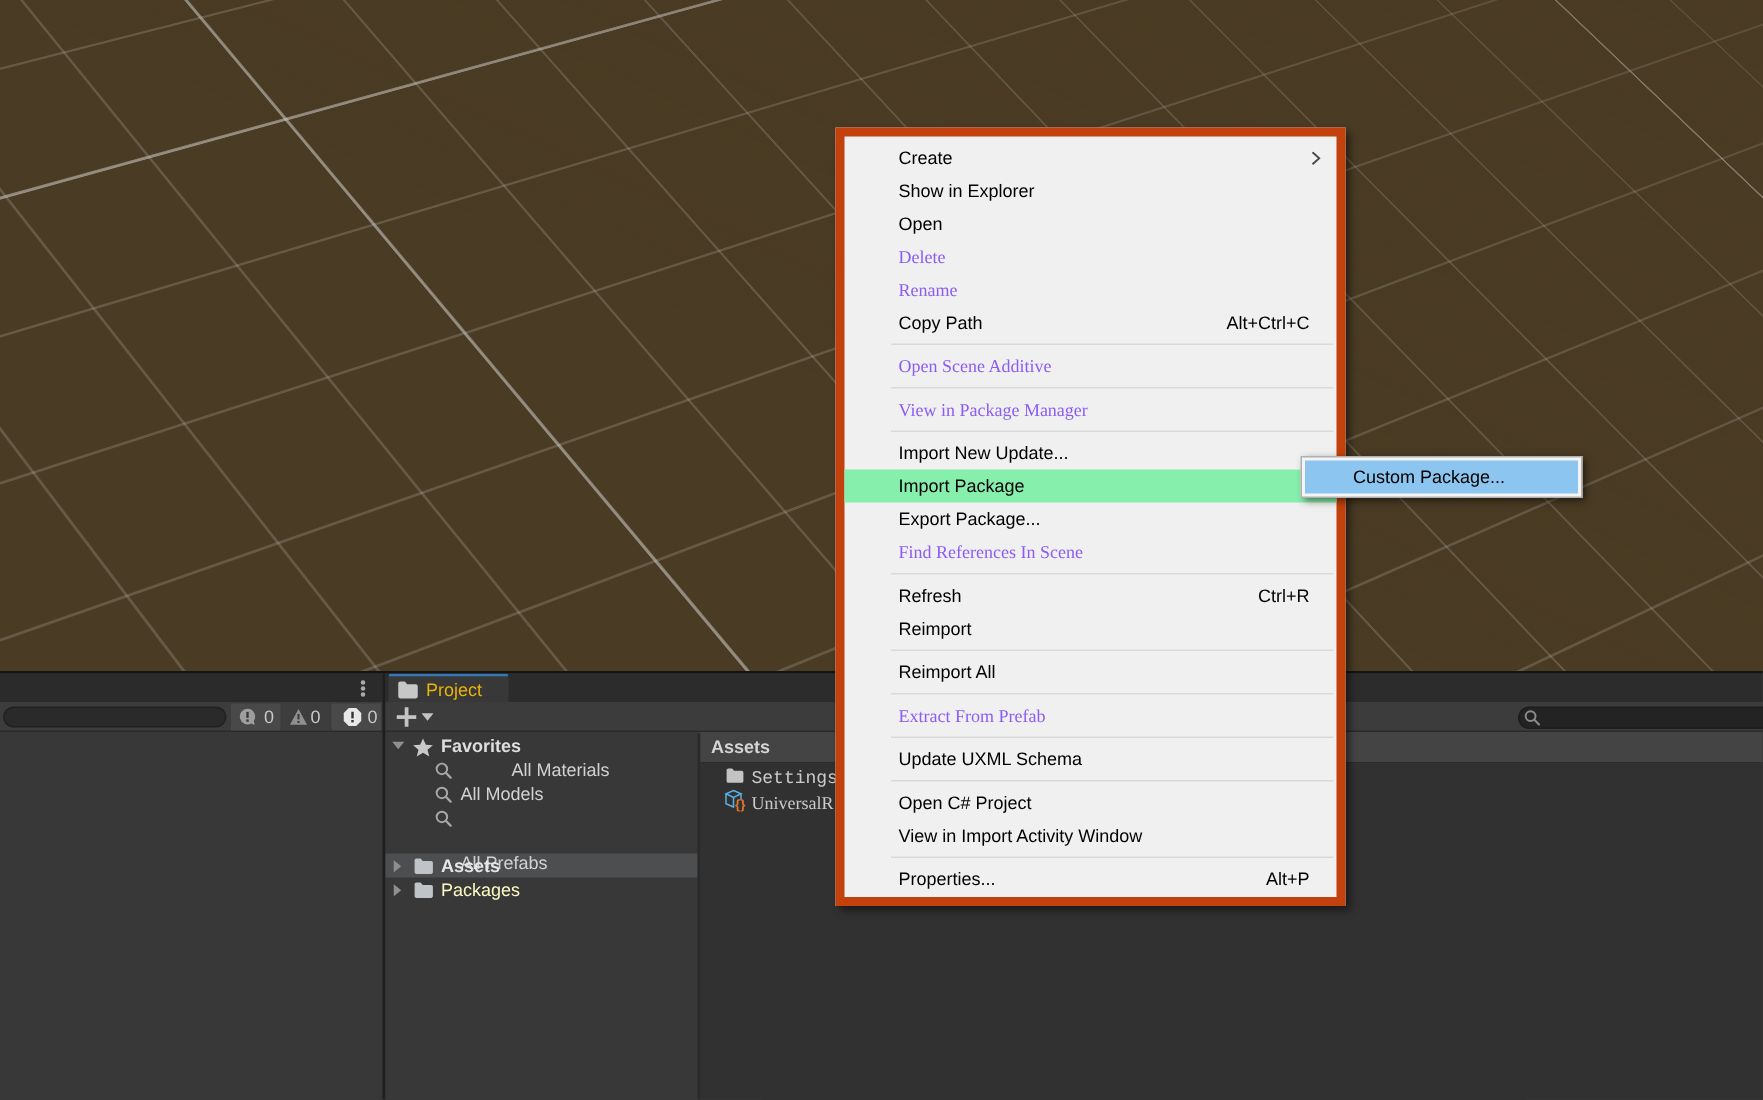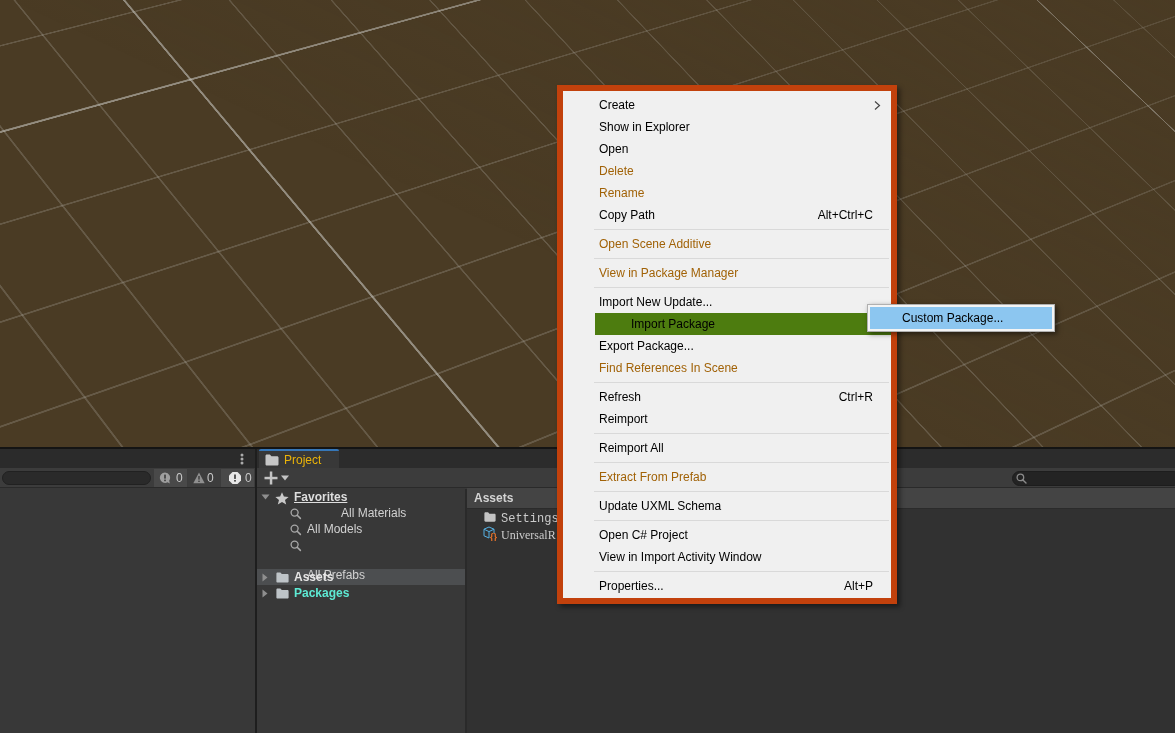--- a/index.html
+++ b/index.html
@@ -55,22 +55,22 @@
   #rhead { position:absolute; left:467px; top:488px; width:708px; height:21px; background:#444444;
     border-bottom:1px solid #2b2b2b; }
   #rhead span { position:absolute; left:7px; top:3px; font-size:12px; font-weight:bold; color:#d4d4d4; }
   .rrow { position:absolute; font-size:12px; color:#cbcbcb; line-height:16px; }
 
   
   #menu { position:absolute; left:557px; top:85px; width:340px; background:#f0f0f0;
     border:6px solid #c2410c; padding:3px 0 1px 0; box-shadow:3px 3px 5px rgba(0,0,0,0.45); }
   .mi { position:relative; height:22px; line-height:22px; padding-left:36px; font-size:12px;
     color:#000; white-space:nowrap; }
-  .mi.dis { color:#a16207; }
-  .mi.hl { background:#4d7c0f;margin-left:32px; }
+  .mi.dis { color:#8b5cf6;font-family:Liberation Serif, serif; }
+  .mi.hl { background:#86efac; }
   .mi .sc { position:absolute; right:18px; top:0; }
   .msep { height:1px; background:#d9d9d9; margin:3px 2px 3px 31px; }
   .arrow { position:absolute; right:10px; top:6.5px; width:7px; height:9px; }
 
   
   #submenu { position:absolute; left:867px; top:304px; width:188px; height:28px; background:#f4f4f4;
     border:1px solid #b0b0b0; padding:2px; box-shadow:2px 2px 5px rgba(0,0,0,0.5); }
   #submenu .mi { height:22px; line-height:22px; padding-left:32px; background:#8cc6f0; }
 </style>
 </head>
@@ -140,21 +140,21 @@
 
   <div id="tree">
     <div id="selrow"></div>
     <div class="trow" style="top:0;">
       <svg class="icn" style="left:4px;top:5px;" width="9" height="6" viewBox="0 0 9 6">
         <polygon points="0.5,0.5 8.5,0.5 4.5,5.5" fill="#8f8f8f"></polygon>
       </svg>
       <svg class="icn" style="left:18px;top:2.5px;" width="14" height="13" viewBox="0 0 14 13">
         <path d="M7 0.3 L8.9 4.5 L13.6 4.9 L10 7.9 L11.2 12.4 L7 9.9 L2.8 12.4 L4 7.9 L0.4 4.9 L5.1 4.5 Z" fill="#c9c9c9"></path>
       </svg>
-      <span style="position:absolute;left:37px;font-weight:bold;color:#dedede;text-decoration:underline;">Favorites</span>
+      <span style="position:absolute;left:37px;font-weight:bold;color:#dedede;">Favorites</span>
     </div>
     <div class="trow" style="top:16px;">
       <svg class="icn" style="left:33px;top:2.5px;" width="12" height="12" viewBox="0 0 12 12">
         <circle cx="4.6" cy="4.6" r="3.5" fill="none" stroke="#a8a8a8" stroke-width="1.3"></circle>
         <line x1="7.2" y1="7.2" x2="10.4" y2="10.4" stroke="#a8a8a8" stroke-width="1.5" stroke-linecap="round"></line>
       </svg>
       <span style="position:absolute;left:50px;margin-left:34px;">All Materials</span>
     </div>
     <div class="trow" style="top:32px;">
       <svg class="icn" style="left:33px;top:2.5px;" width="12" height="12" viewBox="0 0 12 12">
@@ -179,21 +179,21 @@
       </svg>
       <span style="position:absolute;left:37px;font-weight:bold;color:#e6e6e6;">Assets</span>
     </div>
     <div class="trow" style="top:96px;">
       <svg class="icn" style="left:5px;top:4px;" width="6" height="9" viewBox="0 0 6 9">
         <polygon points="0.5,0.5 5.5,4.5 0.5,8.5" fill="#8f8f8f"></polygon>
       </svg>
       <svg class="icn" style="left:19px;top:2.5px;" width="13" height="11" viewBox="0 0 13 11">
         <path d="M0.4 1.6 C0.4 0.9 0.9 0.4 1.6 0.4 H4.4 L5.8 2 H11.4 C12.1 2 12.6 2.5 12.6 3.2 V9.4 C12.6 10.1 12.1 10.6 11.4 10.6 H1.6 C0.9 10.6 0.4 10.1 0.4 9.4 Z" fill="#bec4c8"></path>
       </svg>
-      <span style="position:absolute;left:37px;font-weight:bold;color:#5eead4;">Packages</span>
+      <span style="position:absolute;left:37px;font-weight:normal;color:#fef9c3;">Packages</span>
     </div>
   </div>
   <div id="vdiv2"></div>
   <div id="rpane"></div>
   <div id="rhead">
     <span>Assets</span>
   </div>
   <svg class="icn" style="left:484px;top:512px;" width="12" height="10" viewBox="0 0 12 10">
     <path d="M0.4 1.5 C0.4 0.8 0.9 0.3 1.5 0.3 H4.1 L5.4 1.8 H10.5 C11.1 1.8 11.6 2.3 11.6 3 V8.6 C11.6 9.3 11.1 9.8 10.5 9.8 H1.5 C0.9 9.8 0.4 9.3 0.4 8.6 Z" fill="#c3c3c3"></path>
   </svg>

